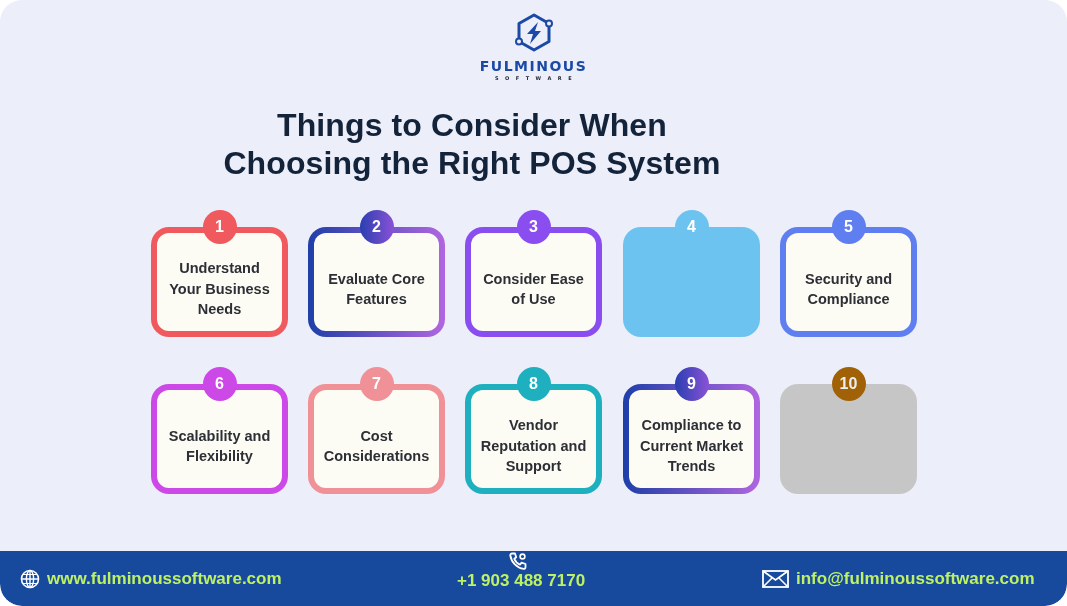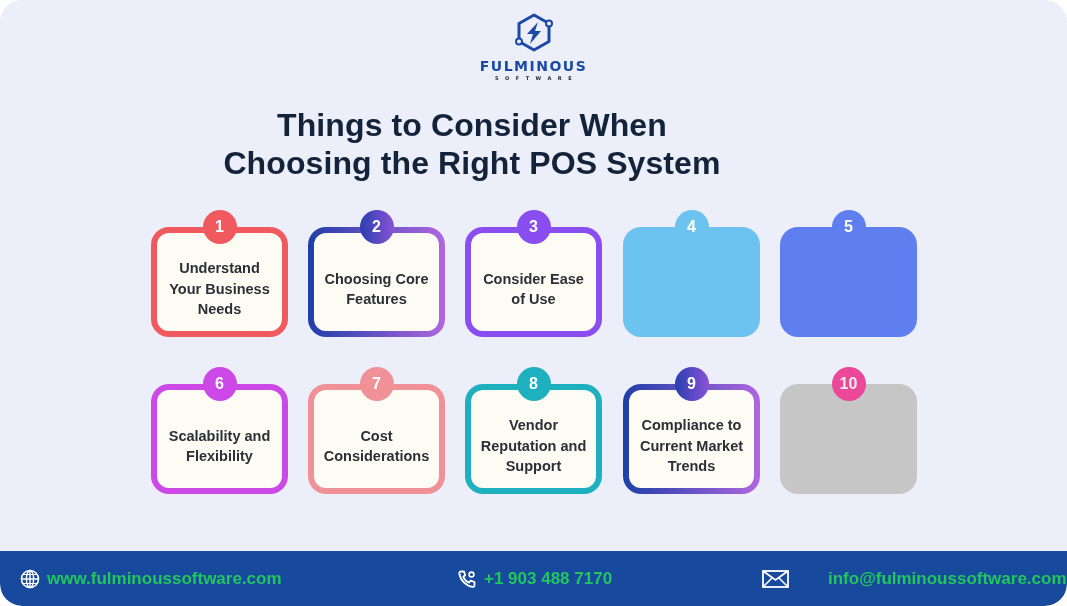--- a/index.html
+++ b/index.html
@@ -57,21 +57,21 @@
 
   
   .footer {
     position: absolute; left: 0; top: 551px; width: 1067px; height: 55px;
     background: #174a9c;
     border-radius: 0 0 22px 22px;
     display: flex; align-items: center;
   }
   .footer-item {
     position: absolute; top: 0; height: 55px; display: flex; align-items: center;
-    color: #22c55e; font-family: "Liberation Sans", sans-serif; font-weight: bold; font-size: 17px;
+    color: #bef264; font-family: "Liberation Sans", sans-serif; font-weight: bold; font-size: 17px;
   }
   .footer-item svg { margin-right: 7px; }
 </style>
 </head>
 <body>
 
 <div class="canvas">
 
   <div class="logo">
     <svg class="logo-mark" viewBox="0 0 42 42">
@@ -97,21 +97,21 @@
           <div>Your Business</div>
           <div>Needs</div>
     </div>
       </div>
   </div>
 
   <div class="card" style="left:308px; top:227px; background:linear-gradient(90deg,#1f3fa8,#b066e0);">
     <div class="badge" style="background:linear-gradient(90deg,#2a3fb0,#8a52d6);">2</div>
     <div class="card-inner">
         <div class="card-text">
-      <div>Choosing Core</div>
+      <div>Evaluate Core</div>
           <div>Features</div>
     </div>
       </div>
   </div>
 
   <div class="card" style="left:465px; top:227px; background:#8a4ef0;">
     <div class="badge" style="background:#8a4ef0;">3</div>
     <div class="card-inner">
         <div class="card-text">
       <div>Consider Ease</div>
@@ -119,20 +119,26 @@
     </div>
       </div>
   </div>
 
   <div class="card" style="left:623px; top:227px; background:#6cc3ef;">
     <div class="badge" style="background:#6cc3ef;">4</div>
   </div>
 
   <div class="card" style="left:780px; top:227px; background:#5f7ff0;">
     <div class="badge" style="background:#5f7ff0;">5</div>
+    <div class="card-inner">
+        <div class="card-text">
+      <div>Security and</div>
+          <div>Compliance</div>
+    </div>
+      </div>
   </div>
 
   <div class="card" style="left:151px; top:384px; background:#cc49e8;">
     <div class="badge" style="background:#cc49e8;">6</div>
     <div class="card-inner">
         <div class="card-text">
       <div>Scalability and</div>
           <div>Flexibility</div>
     </div>
       </div>
@@ -164,43 +170,43 @@
     <div class="card-inner">
         <div class="card-text">
       <div>Compliance to</div>
           <div>Current Market</div>
           <div>Trends</div>
     </div>
       </div>
   </div>
 
   <div class="card" style="left:780px; top:384px; background:#c6c6c6;">
-    <div class="badge" style="background:#ec4899; color:#eeeeee;">10</div>
+    <div class="badge" style="background:#a16207; color:#eeeeee;">10</div>
   </div>
 
   <div class="footer">
     <a class="footer-item" style="left:20px;">
       <svg width="20" height="20" viewBox="0 0 20 20">
         <circle cx="10" cy="10" r="8.5" fill="none" stroke="#fff" stroke-width="1.6"></circle>
         <ellipse cx="10" cy="10" rx="3.6" ry="8.5" fill="none" stroke="#fff" stroke-width="1.4"></ellipse>
         <line x1="1.5" y1="10" x2="18.5" y2="10" stroke="#fff" stroke-width="1.4"></line>
         <line x1="3" y1="5.5" x2="17" y2="5.5" stroke="#fff" stroke-width="1.2"></line>
         <line x1="3" y1="14.5" x2="17" y2="14.5" stroke="#fff" stroke-width="1.2"></line>
         <line x1="10" y1="1.5" x2="10" y2="18.5" stroke="#fff" stroke-width="1.4"></line>
       </svg>
       <span>www.fulminoussoftware.com</span>
     </a>
-    <a class="footer-item" style="left:457px;">
+    <a class="footer-item" style="left:457px;flex-direction:column;">
       <svg width="20" height="20" viewBox="0 0 20 20">
         <path d="M4 2.5 L7 2.5 L8.2 6.3 L6.3 7.8 C7.2 10 9.6 12.6 12 13.6 L13.6 11.7 L17.5 13 L17.5 16.2 C17.5 17.2 16.6 18 15.6 17.8 C9 16.8 3.3 11.2 2.3 4.5 C2.1 3.4 3 2.5 4 2.5 Z" fill="none" stroke="#fff" stroke-width="1.8" stroke-linejoin="round"></path>
         <circle cx="14.5" cy="5.5" r="2.4" fill="none" stroke="#fff" stroke-width="1.6"></circle>
       </svg>
       <span>+1 903 488 7170</span>
     </a>
-    <a class="footer-item" style="left:762px;gap:32px;">
+    <a class="footer-item" style="left:762px;">
       <svg width="27" height="18" viewBox="0 0 27 18">
         <rect x="1" y="1" width="25" height="16" fill="none" stroke="#fff" stroke-width="1.8"></rect>
         <polyline points="1,1 13.5,10 26,1" fill="none" stroke="#fff" stroke-width="1.8"></polyline>
         <line x1="1" y1="17" x2="10" y2="8" stroke="#fff" stroke-width="1.6"></line>
         <line x1="26" y1="17" x2="17" y2="8" stroke="#fff" stroke-width="1.6"></line>
       </svg>
       <span>info@fulminoussoftware.com</span>
     </a>
   </div>
 

